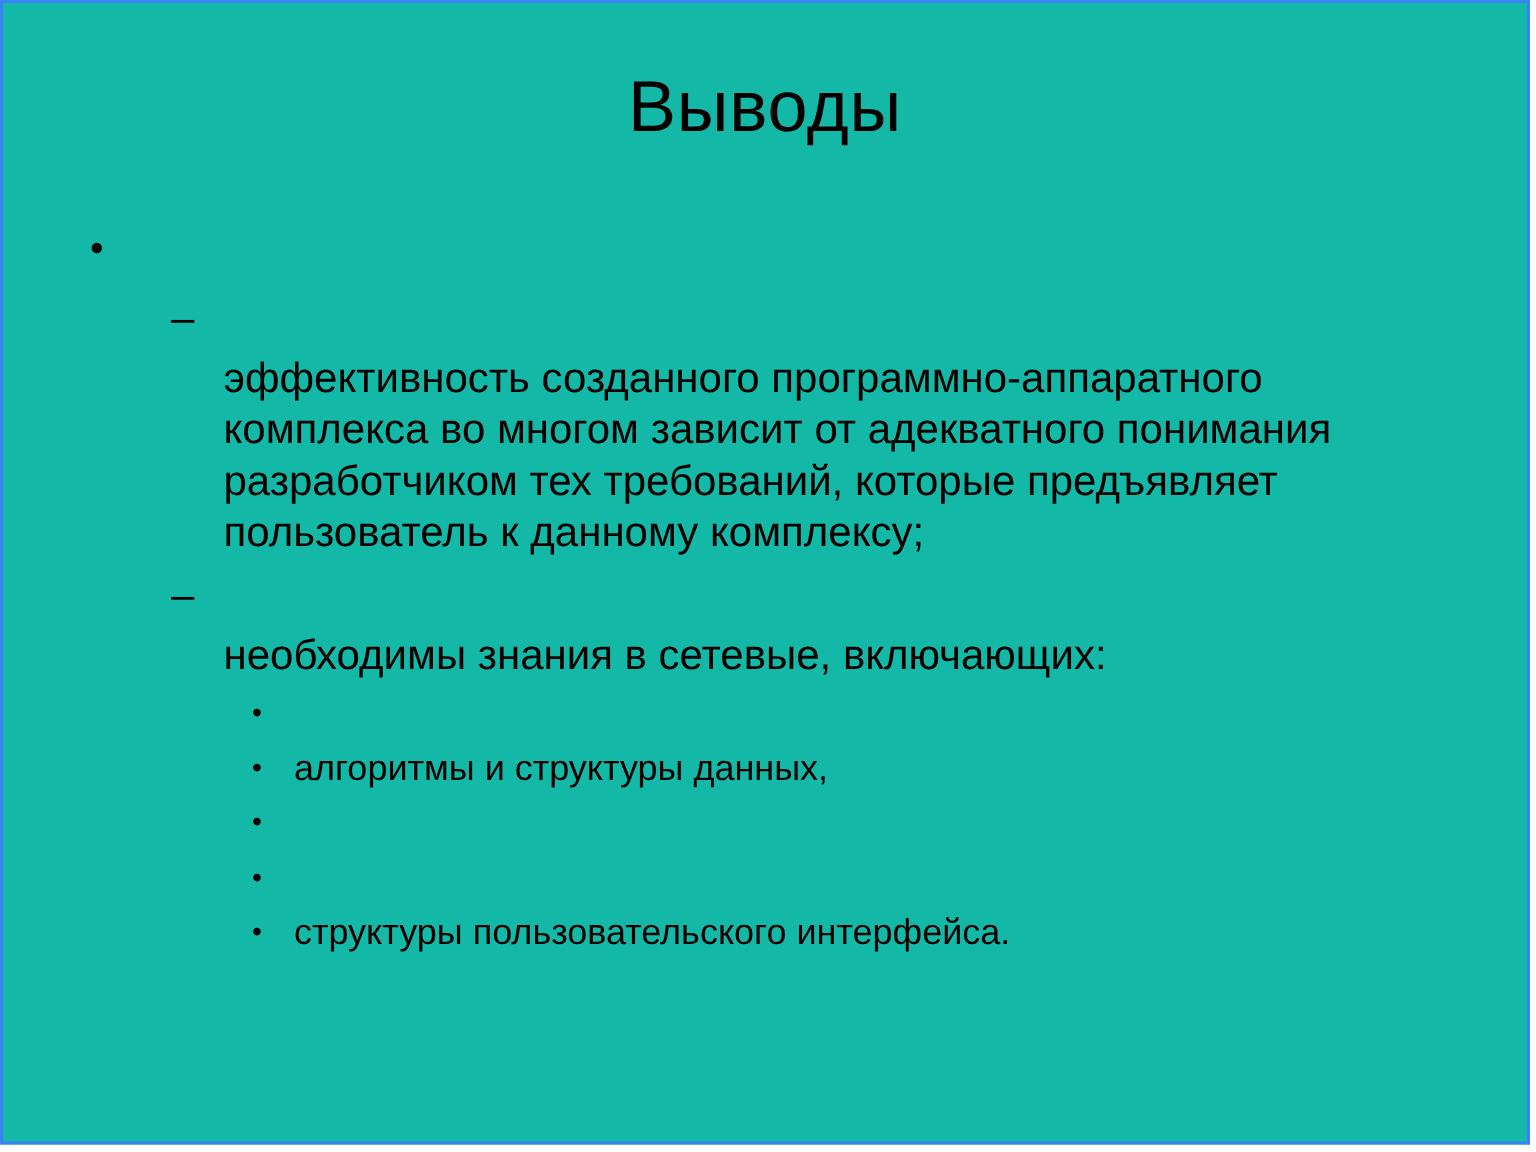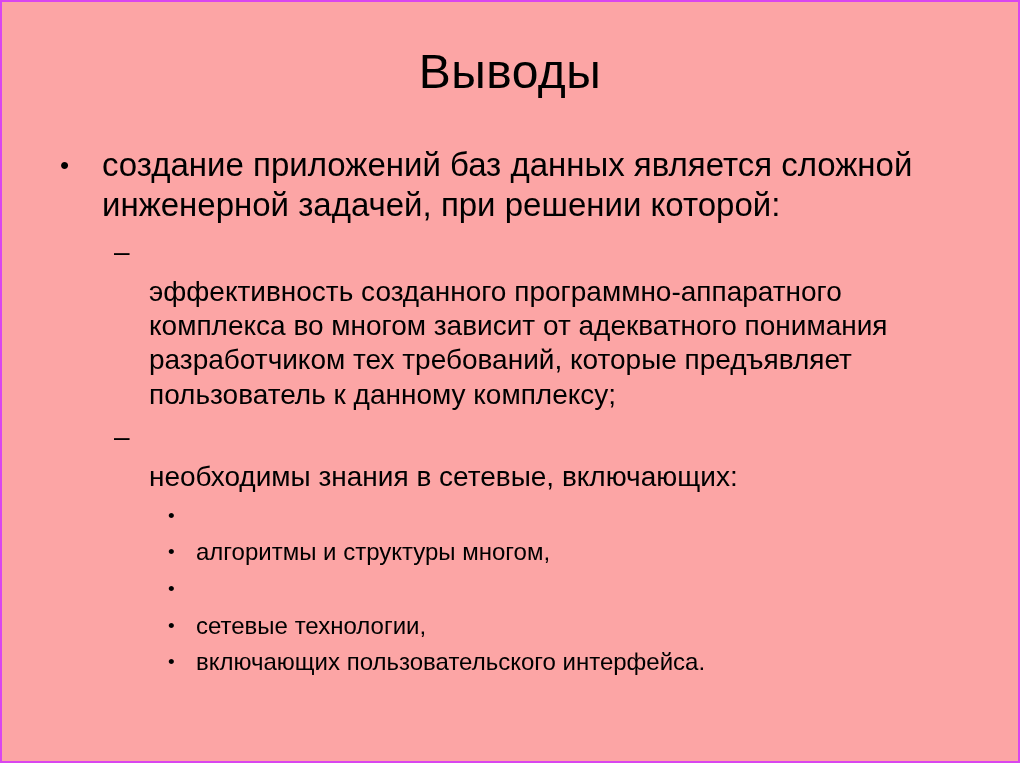--- a/index.html
+++ b/index.html
@@ -11,22 +11,22 @@
     font-family: "Liberation Sans", sans-serif;
     color: #000000;
     overflow: hidden;
   }
   .slide {
     position: absolute;
     top: 0;
     left: 0;
     right: 4px;
     bottom: 5px;
-    border: 2px solid #d946ef;
-    background: #fca5a5;
+    border: 2px solid #3b82f6;
+    background: #14b8a6;
     box-sizing: border-box;
   }
   .slide-title {
     margin: 42px 0 46px 0;
     text-align: center;
     font-size: 48px;
     font-weight: 400;
     line-height: 1.15;
     letter-spacing: 0.5px;
   }
@@ -71,48 +71,46 @@
   .l3 .text { max-width: 780px; }
 </style>
 </head>
 <body>
 
 <div class="slide">
   <h1 class="slide-title">Выводы</h1>
 
   <div class="row l1">
     <span class="marker">•</span>
-    <div class="text">создание приложений баз данных является сложной инженерной задачей, при решении которой:</div>
   </div>
 
   <div class="row l2">
     <span class="marker">–</span>
     <div class="text">эффективность созданного программно-аппаратного комплекса во многом зависит от адекватного понимания разработчиком тех требований, которые предъявляет пользователь к данному комплексу;</div>
   </div>
 
   <div class="row l2">
     <span class="marker">–</span>
     <div class="text">необходимы знания в сетевые, включающих:</div>
   </div>
 
   <div class="row l3">
     <span class="marker">•</span>
   </div>
 
   <div class="row l3">
     <span class="marker">•</span>
-    <div class="text">алгоритмы и структуры многом,</div>
+    <div class="text">алгоритмы и структуры данных,</div>
   </div>
 
   <div class="row l3">
     <span class="marker">•</span>
   </div>
 
   <div class="row l3">
     <span class="marker">•</span>
-    <div class="text">сетевые технологии,</div>
   </div>
 
   <div class="row l3">
     <span class="marker">•</span>
-    <div class="text">включающих пользовательского интерфейса.</div>
+    <div class="text">структуры пользовательского интерфейса.</div>
   </div>
 </div>
 
 </body></html>

